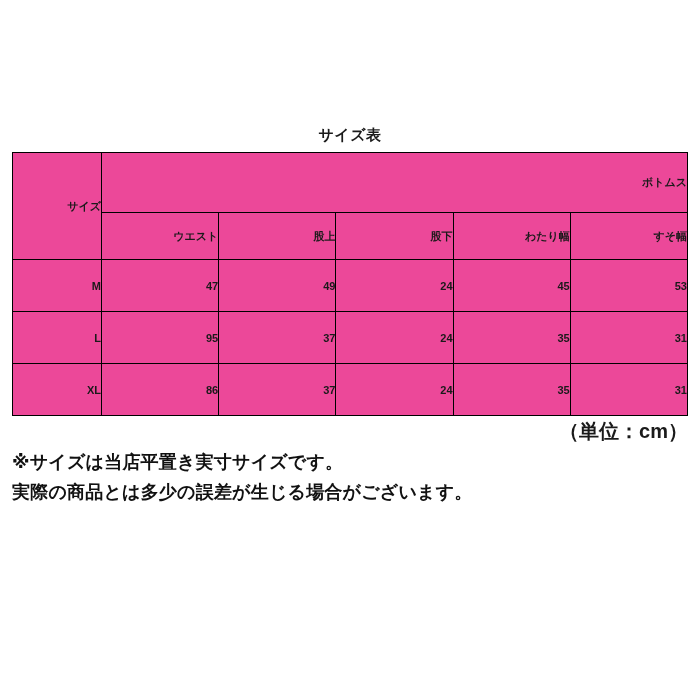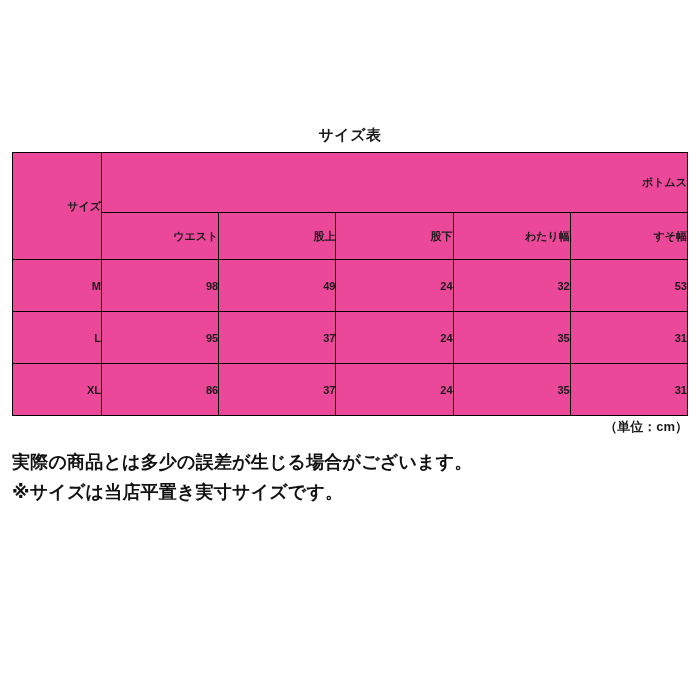--- a/index.html
+++ b/index.html
@@ -64,21 +64,21 @@
   .cell-size-label {
     font-size: 15px;
   }
   .group-head {
     font-size: 15px;
   }
   .unit-note {
     position: absolute;
     top: 418px;
     right: 12px;
-    font-size: 13px;
+    font-size: 20px;
     font-weight: bold;
   }
   .notes {
     position: absolute;
     top: 448px;
     left: 12px;
     width: 676px;
   }
   .note-line {
     font-size: 18px;
@@ -103,24 +103,24 @@
       </tr>
       <tr class="row-sub">
         <td>ウエスト</td>
         <td>股上</td>
         <td>股下</td>
         <td>わたり幅</td>
         <td>すそ幅</td>
       </tr>
       <tr class="row-body">
         <td class="col-size">M</td>
-        <td>98</td>
+        <td>47</td>
         <td>49</td>
         <td>24</td>
-        <td>32</td>
+        <td>45</td>
         <td>53</td>
       </tr>
       <tr class="row-body">
         <td class="col-size">L</td>
         <td>95</td>
         <td>37</td>
         <td>24</td>
         <td>35</td>
         <td>31</td>
       </tr>
@@ -131,17 +131,17 @@
         <td>24</td>
         <td>35</td>
         <td>31</td>
       </tr>
     </tbody>
   </table>
 
   <div class="unit-note">（単位：cm）</div>
 
   <div class="notes">
+    <div class="note-line">※サイズは当店平置き実寸サイズです。</div>
     <div class="note-line">実際の商品とは多少の誤差が生じる場合がございます。</div>
-    <div class="note-line">※サイズは当店平置き実寸サイズです。</div>
   </div>
 
 </div>
 
 </body></html>

